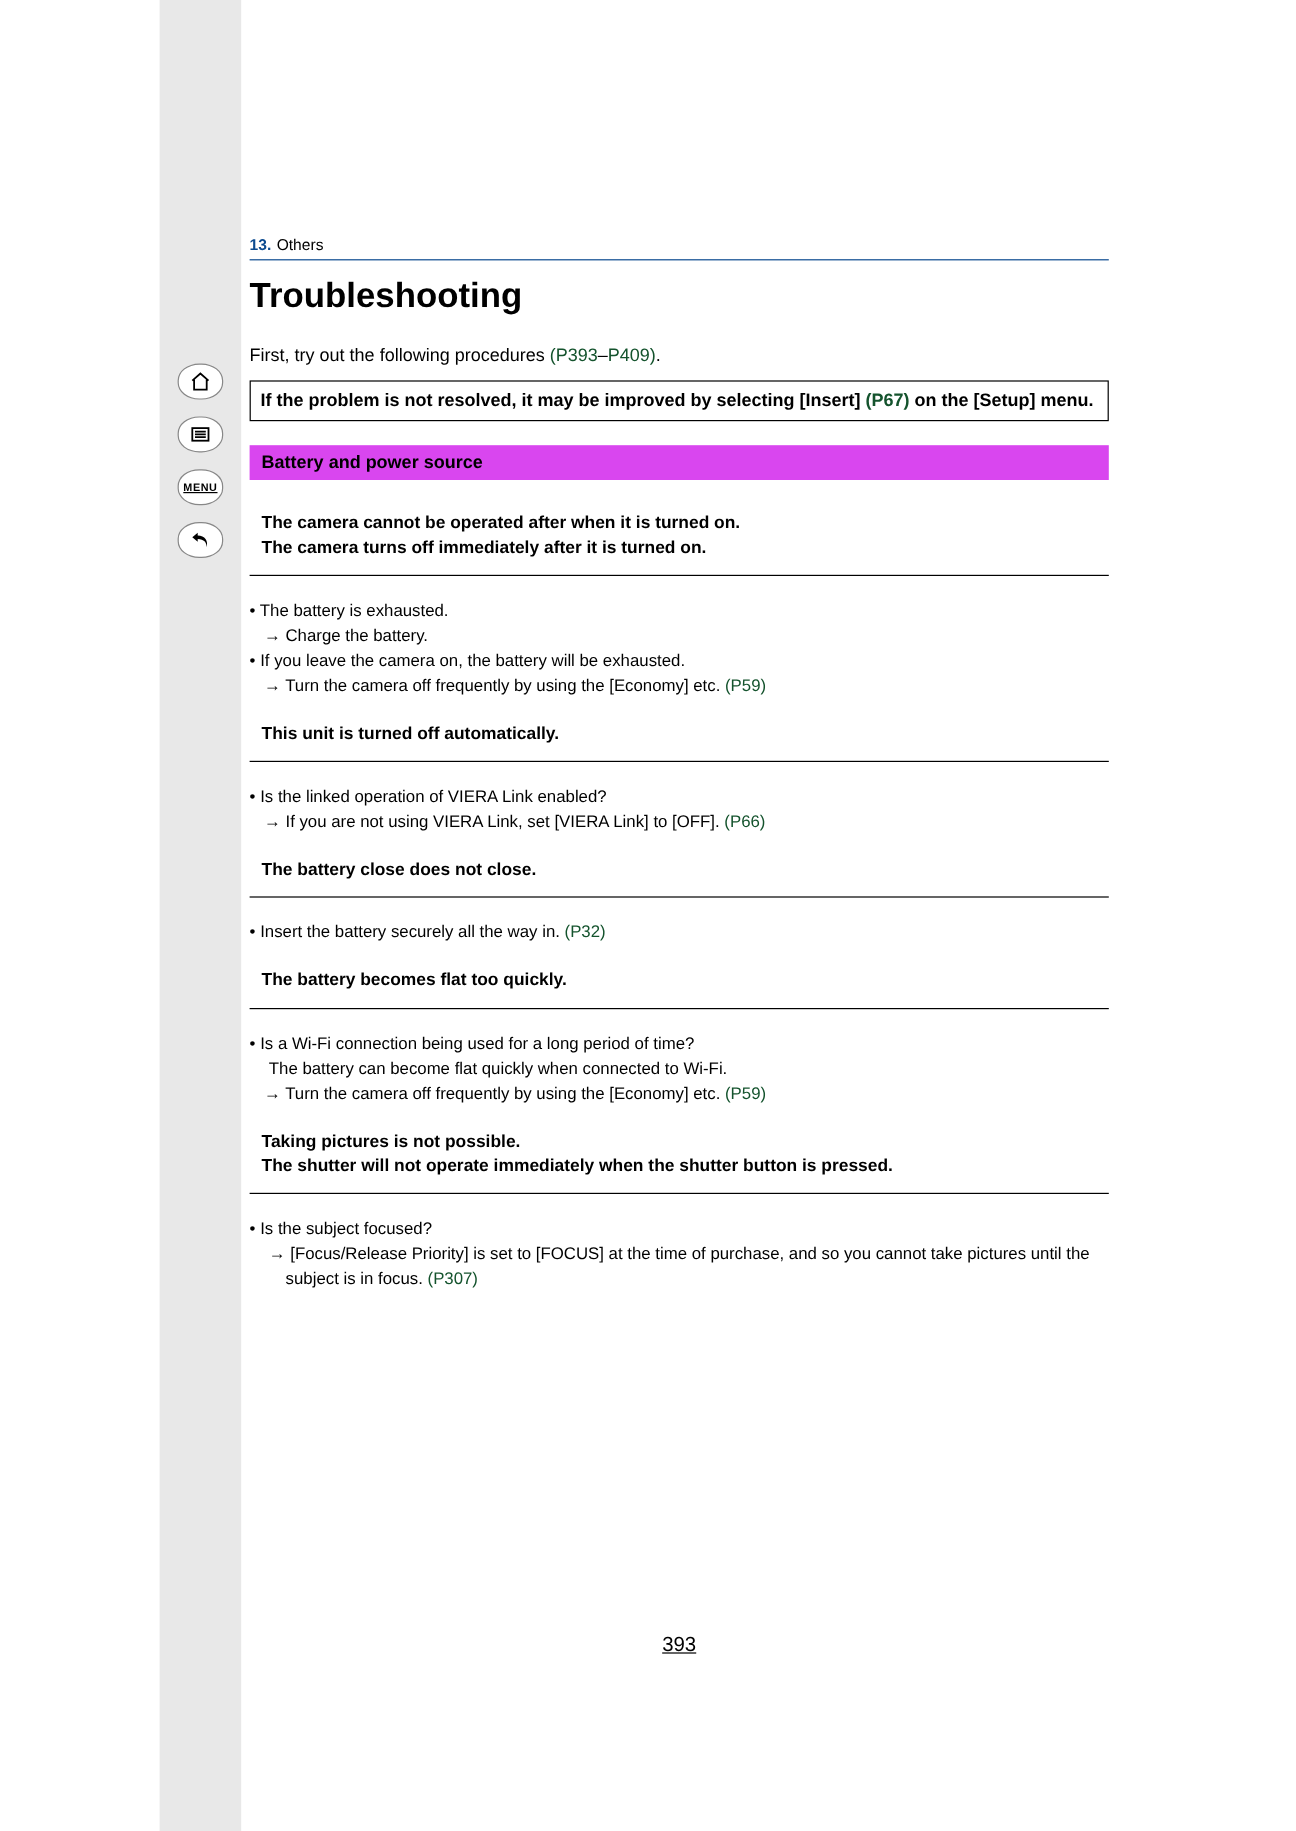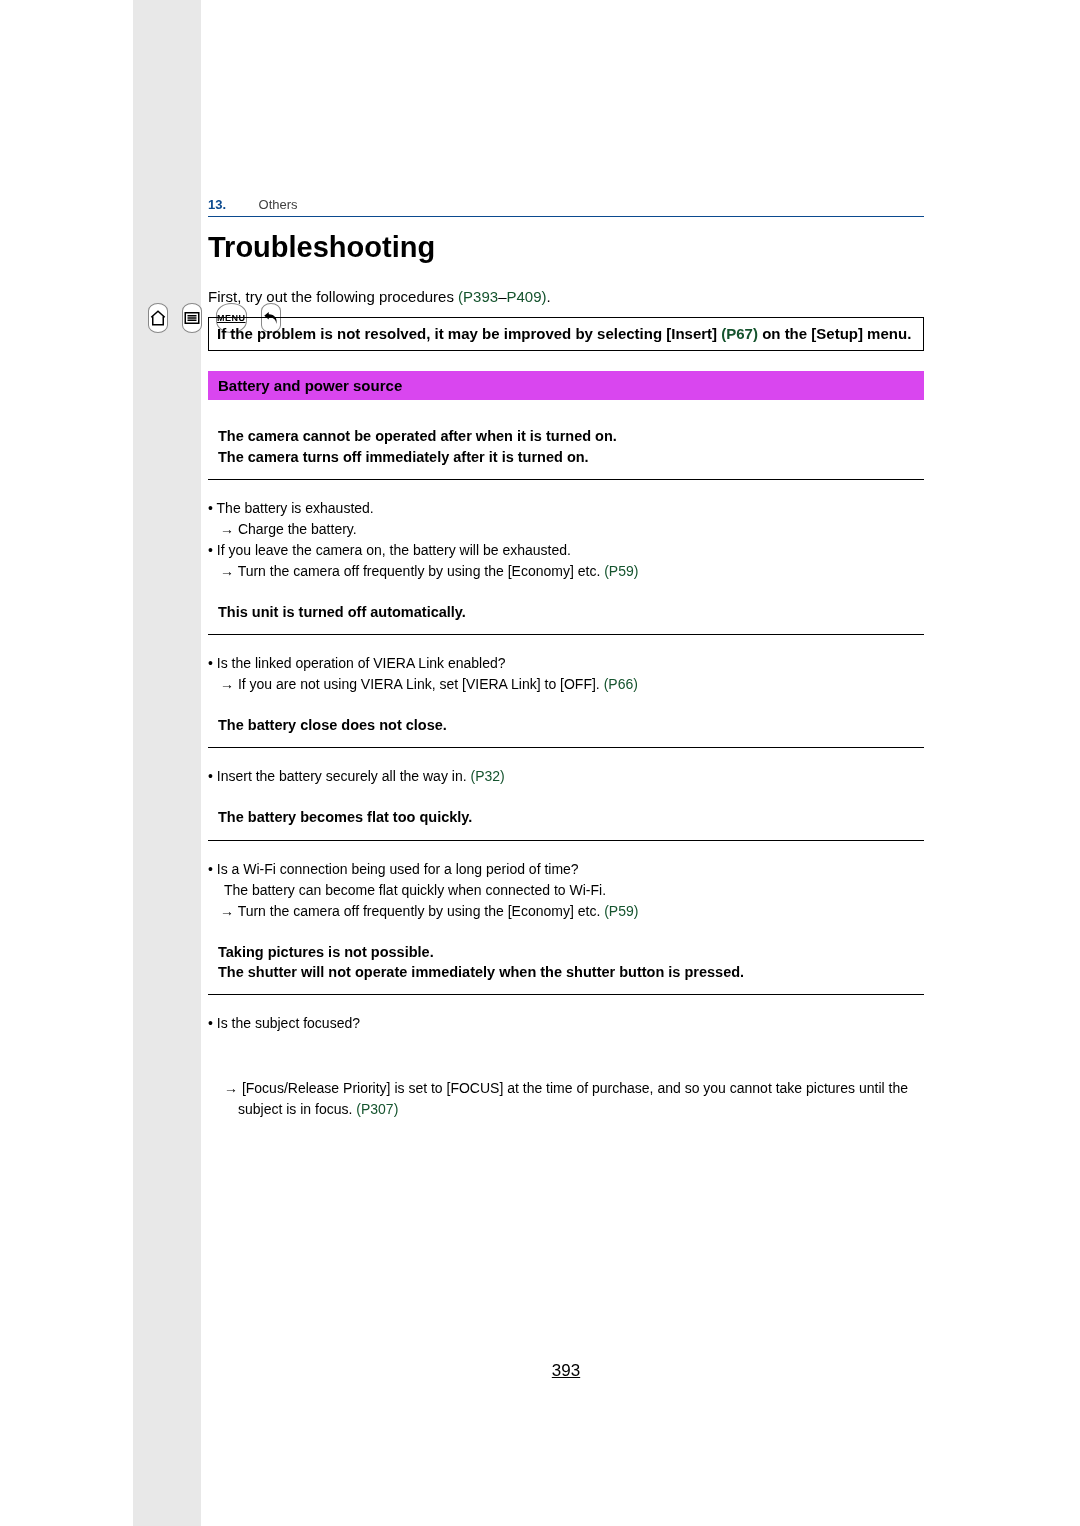--- a/index.html
+++ b/index.html
@@ -17,21 +17,21 @@
     width: 68px;
     height: 1526px;
     background: #e8e8e8;
   }
   .nav-icons {
     position: absolute;
     left: 148px;
     top: 303px;
     width: 38px;
     display: flex;
-    flex-direction: row;
+    flex-direction: column;
     gap: 14px;
   }
   .nav-icon {
     width: 38px;
     height: 30px;
     background: #fff;
     border: 1px solid #888;
     border-radius: 18px / 14px;
     display: flex;
     align-items: center;
@@ -50,21 +50,21 @@
     left: 208px;
     top: 195px;
     width: 716px;
   }
   .chapter-line {
     border-bottom: 1px solid #0b4a8f;
     padding-bottom: 3px;
     margin-bottom: 14px;
   }
   .chapter-num { color: #0b4a8f; font-weight: bold; font-size: 13px; }
-  .chapter-title { font-size: 13px; color: #404040; margin-left: 28px; }
+  .chapter-title { font-size: 13px; color: #000000; }
   h1 { font-size: 29px; font-weight: bold; margin-bottom: 24px; }
   .intro { font-size: 15px; margin-bottom: 12px; }
   .link { color: #14532d; }
   .framed-note {
     border: 1.5px solid #000;
     padding: 6px 8px;
     font-size: 15px;
     font-weight: bold;
     line-height: 1.35;
     margin-bottom: 20px;
@@ -194,19 +194,19 @@
   </div>
 
 
   <div class="problem">
     <div>Taking pictures is not possible.</div>
     <div>The shutter will not operate immediately when the shutter button is pressed.</div>
   </div>
   <hr class="divider">
   <div class="bullet-block">
     <div class="bullet">• Is the subject focused?</div>
-    <div class="arrow-line" style="text-indent:-14px; padding-left:30px;margin-top:44px;">
+    <div class="arrow-line" style="text-indent:-14px; padding-left:30px;">
       <span>→ [Focus/Release Priority] is set to [FOCUS] at the time of purchase, and so you cannot take pictures until the subject is in focus. </span><span class="link">(P307)</span>
     </div>
   </div>
 
   <div class="page-num">393</div>
 </div>
 
 </body></html>

